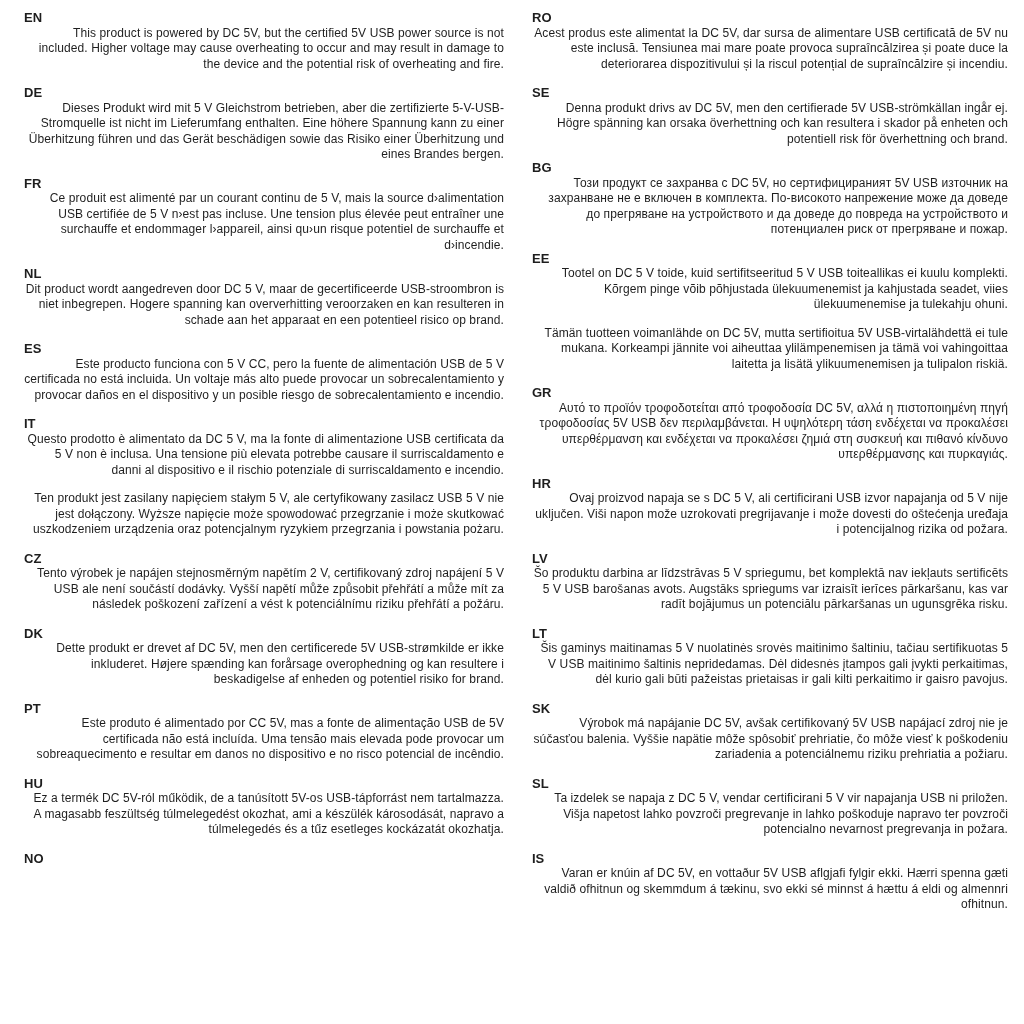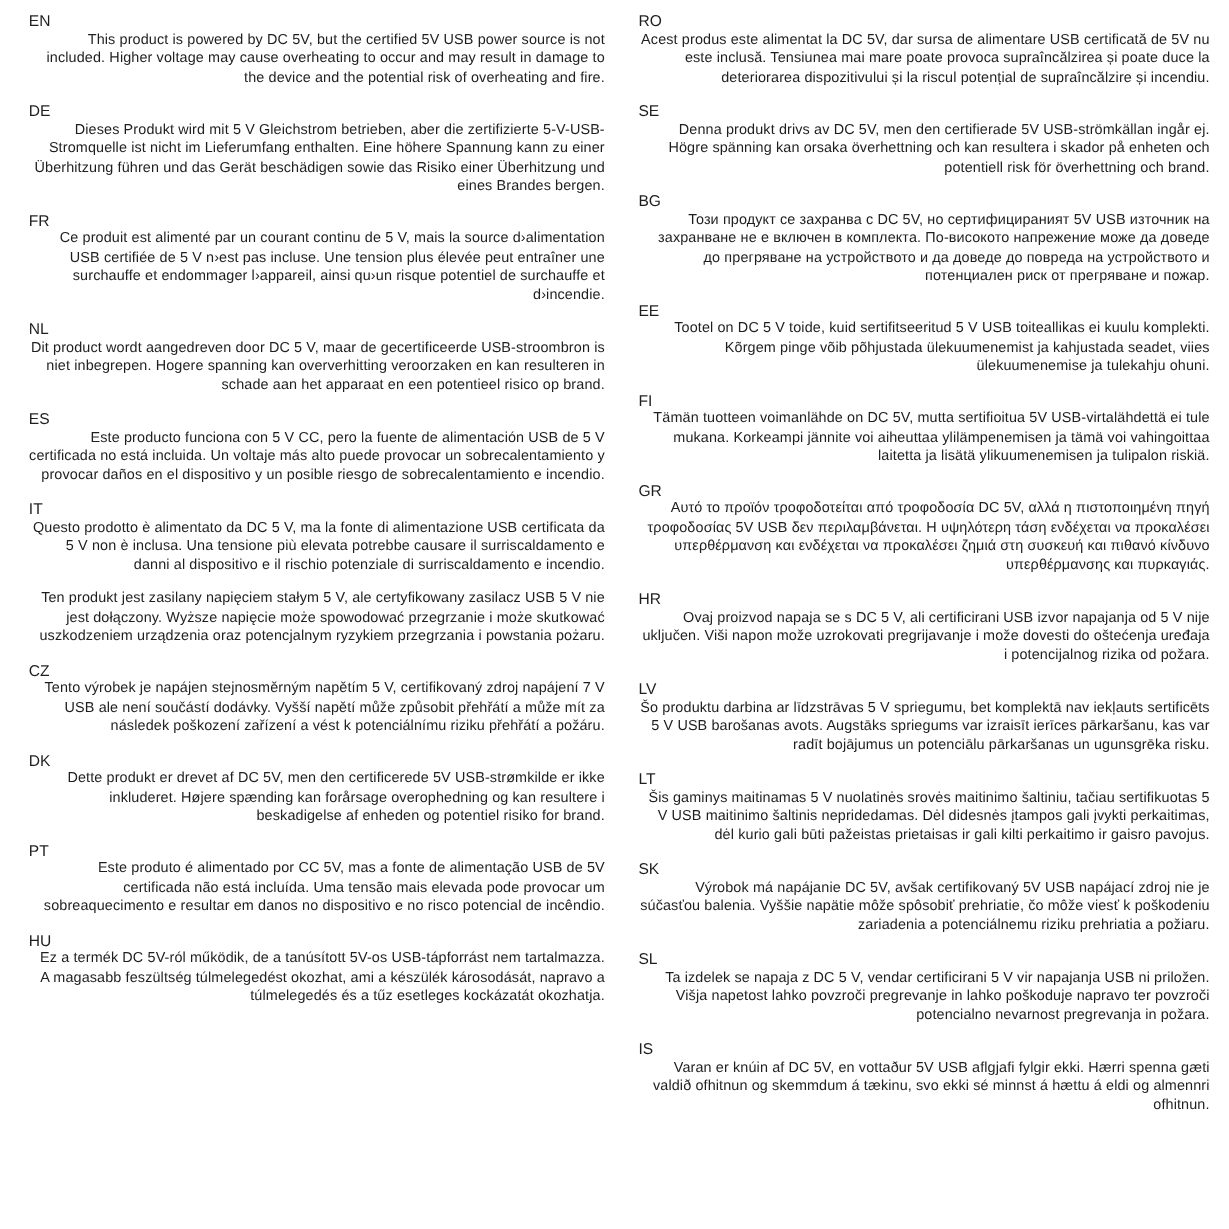--- a/index.html
+++ b/index.html
@@ -25,21 +25,21 @@
     flex: none;
   }
   .col-left  { width: 480px; }
   .col-right { width: 476px; }
   .lang-block {
     margin: 0 0 13px 0;
   }
   .lang-code {
     margin: 0;
     font-size: 13px;
-    font-weight: 400;
+    font-weight: 700;
     line-height: 15.5px;
   }
   .lang-text {
     margin: 0;
     font-size: 12px;
     font-weight: 400;
     line-height: 15.5px;
     letter-spacing: 0.1px;
     text-align: right;
   }
@@ -71,56 +71,56 @@
       </section>
       <section class="lang-block">
         <h2 class="lang-code">IT</h2>
         <p class="lang-text">Questo prodotto è alimentato da DC 5 V, ma la fonte di alimentazione USB certificata da 5 V non è inclusa. Una tensione più elevata potrebbe causare il surriscaldamento e danni al dispositivo e il rischio potenziale di surriscaldamento e incendio.</p>
       </section>
       <section class="lang-block">
         <p class="lang-text">Ten produkt jest zasilany napięciem stałym 5 V, ale certyfikowany zasilacz USB 5 V nie jest dołączony. Wyższe napięcie może spowodować przegrzanie i może skutkować uszkodzeniem urządzenia oraz potencjalnym ryzykiem przegrzania i powstania pożaru.</p>
       </section>
       <section class="lang-block">
         <h2 class="lang-code">CZ</h2>
-        <p class="lang-text">Tento výrobek je napájen stejnosměrným napětím 5 V, certifikovaný zdroj napájení 7 V USB ale není součástí dodávky. Vyšší napětí může způsobit přehřátí a může mít za následek poškození zařízení a vést k potenciálnímu riziku přehřátí a požáru.</p>
+        <p class="lang-text">Tento výrobek je napájen stejnosměrným napětím 2 V, certifikovaný zdroj napájení 5 V USB ale není součástí dodávky. Vyšší napětí může způsobit přehřátí a může mít za následek poškození zařízení a vést k potenciálnímu riziku přehřátí a požáru.</p>
       </section>
       <section class="lang-block">
         <h2 class="lang-code">DK</h2>
         <p class="lang-text">Dette produkt er drevet af DC 5V, men den certificerede 5V USB-strømkilde er ikke inkluderet. Højere spænding kan forårsage overophedning og kan resultere i beskadigelse af enheden og potentiel risiko for brand.</p>
       </section>
       <section class="lang-block">
         <h2 class="lang-code">PT</h2>
         <p class="lang-text">Este produto é alimentado por CC 5V, mas a fonte de alimentação USB de 5V certificada não está incluída. Uma tensão mais elevada pode provocar um sobreaquecimento e resultar em danos no dispositivo e no risco potencial de incêndio.</p>
       </section>
       <section class="lang-block">
         <h2 class="lang-code">HU</h2>
         <p class="lang-text">Ez a termék DC 5V-ról működik, de a tanúsított 5V-os USB-tápforrást nem tartalmazza. A magasabb feszültség túlmelegedést okozhat, ami a készülék károsodását, napravo a túlmelegedés és a tűz esetleges kockázatát okozhatja.</p>
       </section>
       <section class="lang-block">
+        <h2 class="lang-code">NO</h2>
       </section>
     </div>
   <div class="col col-right" id="col-right">
       <section class="lang-block">
         <h2 class="lang-code">RO</h2>
         <p class="lang-text">Acest produs este alimentat la DC 5V, dar sursa de alimentare USB certificată de 5V nu este inclusă. Tensiunea mai mare poate provoca supraîncălzirea și poate duce la deteriorarea dispozitivului și la riscul potențial de supraîncălzire și incendiu.</p>
       </section>
       <section class="lang-block">
         <h2 class="lang-code">SE</h2>
         <p class="lang-text">Denna produkt drivs av DC 5V, men den certifierade 5V USB-strömkällan ingår ej. Högre spänning kan orsaka överhettning och kan resultera i skador på enheten och potentiell risk för överhettning och brand.</p>
       </section>
       <section class="lang-block">
         <h2 class="lang-code">BG</h2>
         <p class="lang-text">Този продукт се захранва с DC 5V, но сертифицираният 5V USB източник на захранване не е включен в комплекта. По-високото напрежение може да доведе до прегряване на устройството и да доведе до повреда на устройството и потенциален риск от прегряване и пожар.</p>
       </section>
       <section class="lang-block">
         <h2 class="lang-code">EE</h2>
         <p class="lang-text">Tootel on DC 5 V toide, kuid sertifitseeritud 5 V USB toiteallikas ei kuulu komplekti. Kõrgem pinge võib põhjustada ülekuumenemist ja kahjustada seadet, viies ülekuumenemise ja tulekahju ohuni.</p>
       </section>
       <section class="lang-block">
-        <h2 class="lang-code">FI</h2>
         <p class="lang-text">Tämän tuotteen voimanlähde on DC 5V, mutta sertifioitua 5V USB-virtalähdettä ei tule mukana. Korkeampi jännite voi aiheuttaa ylilämpenemisen ja tämä voi vahingoittaa laitetta ja lisätä ylikuumenemisen ja tulipalon riskiä.</p>
       </section>
       <section class="lang-block">
         <h2 class="lang-code">GR</h2>
         <p class="lang-text">Αυτό το προϊόν τροφοδοτείται από τροφοδοσία DC 5V, αλλά η πιστοποιημένη πηγή τροφοδοσίας 5V USB δεν περιλαμβάνεται. Η υψηλότερη τάση ενδέχεται να προκαλέσει υπερθέρμανση και ενδέχεται να προκαλέσει ζημιά στη συσκευή και πιθανό κίνδυνο υπερθέρμανσης και πυρκαγιάς.</p>
       </section>
       <section class="lang-block">
         <h2 class="lang-code">HR</h2>
         <p class="lang-text">Ovaj proizvod napaja se s DC 5 V, ali certificirani USB izvor napajanja od 5 V nije uključen. Viši napon može uzrokovati pregrijavanje i može dovesti do oštećenja uređaja i potencijalnog rizika od požara.</p>
       </section>

